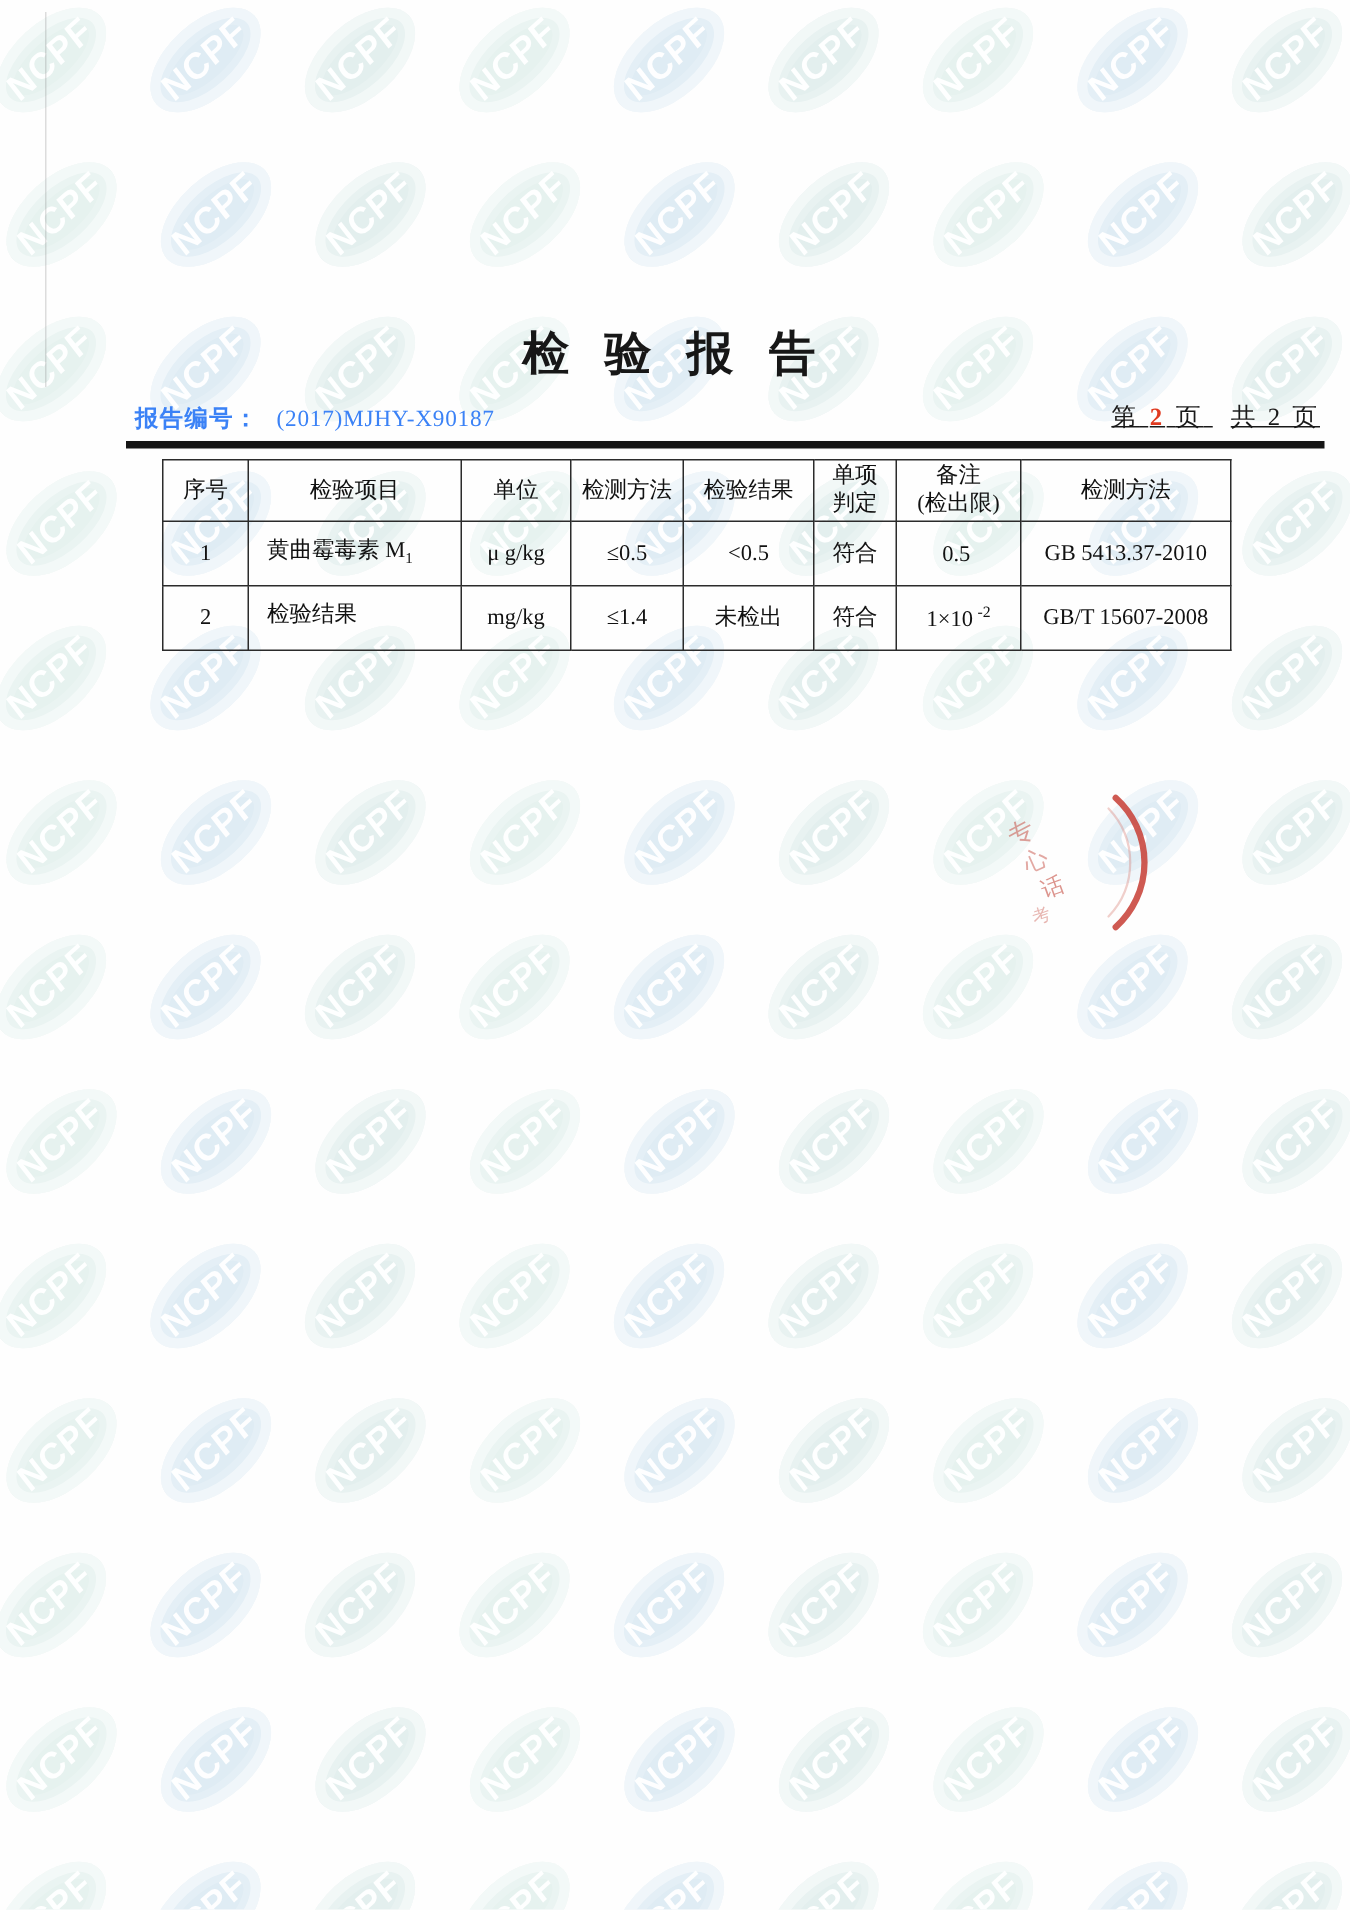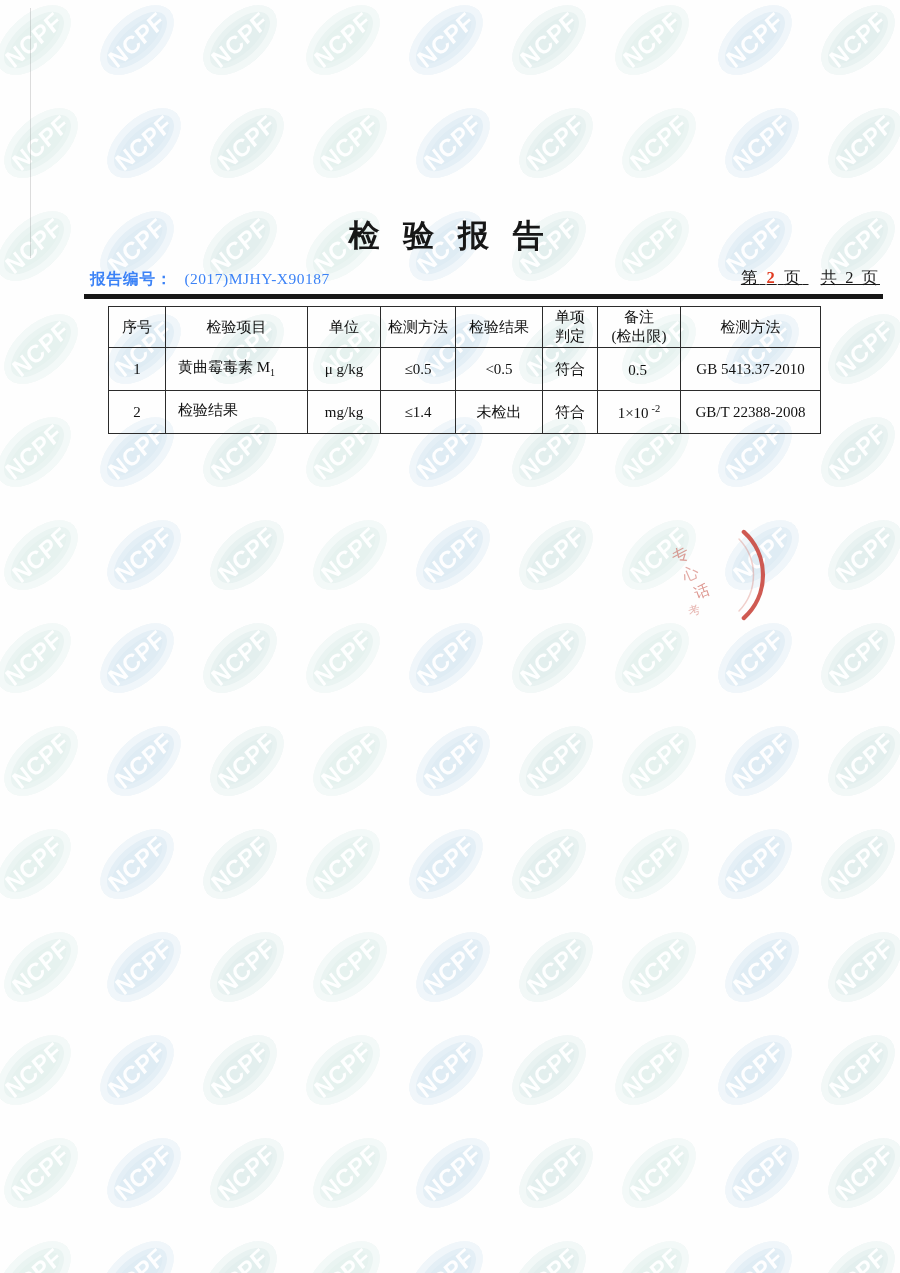--- a/index.html
+++ b/index.html
@@ -616,21 +616,21 @@
       <td>GB 5413.37-2010</td>
     </tr>
     <tr class="data-row">
       <td>2</td>
       <td class="item-cell"><span>检验结果</span><sub></sub></td>
       <td>mg/kg</td>
       <td>≤1.4</td>
       <td>未检出</td>
       <td>符合</td>
       <td><span>1×10</span><sup>-2</sup></td>
-      <td>GB/T 22388-2008</td>
+      <td>GB/T 15607-2008</td>
     </tr>
   </tbody>
     </table>
 
 
   <div class="stamp">
     <svg width="150" height="115" viewBox="0 0 150 115">
       <path d="M 103.8 16.9 A 58 58 0 0 1 103.8 103.1" fill="none" stroke="#c8433a" stroke-width="4.2" stroke-linecap="round" opacity="0.88"></path>
       <path d="M 99 24 A 52 52 0 0 1 99 96" fill="none" stroke="#d8776d" stroke-width="1.5" stroke-linecap="round" opacity="0.35"></path>
       <text x="32" y="46" font-size="17" fill="#c8554a" opacity="0.55" transform="rotate(-28 40 40)" font-family="Liberation Serif, serif">专</text>

